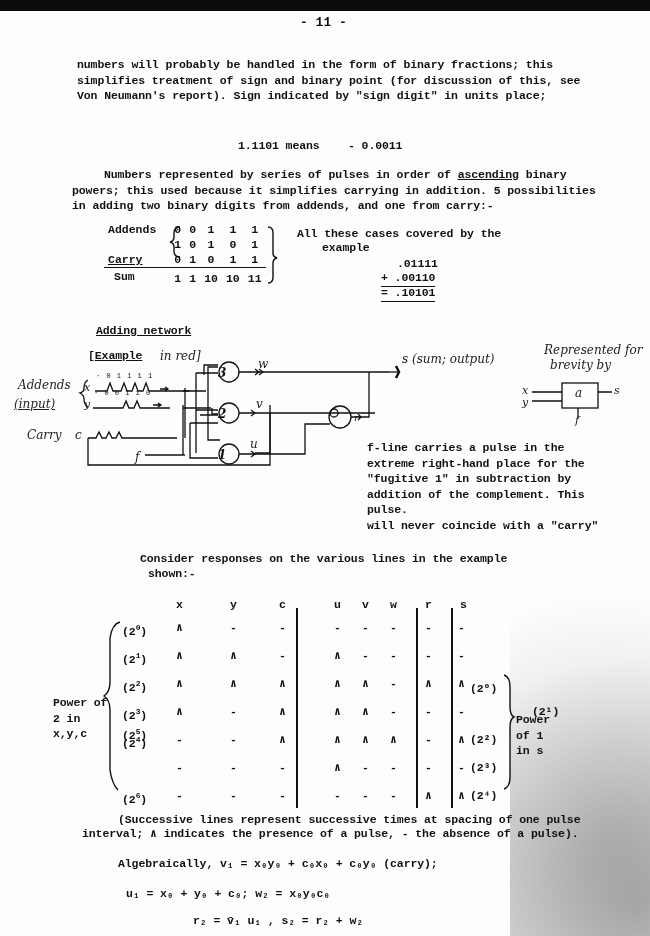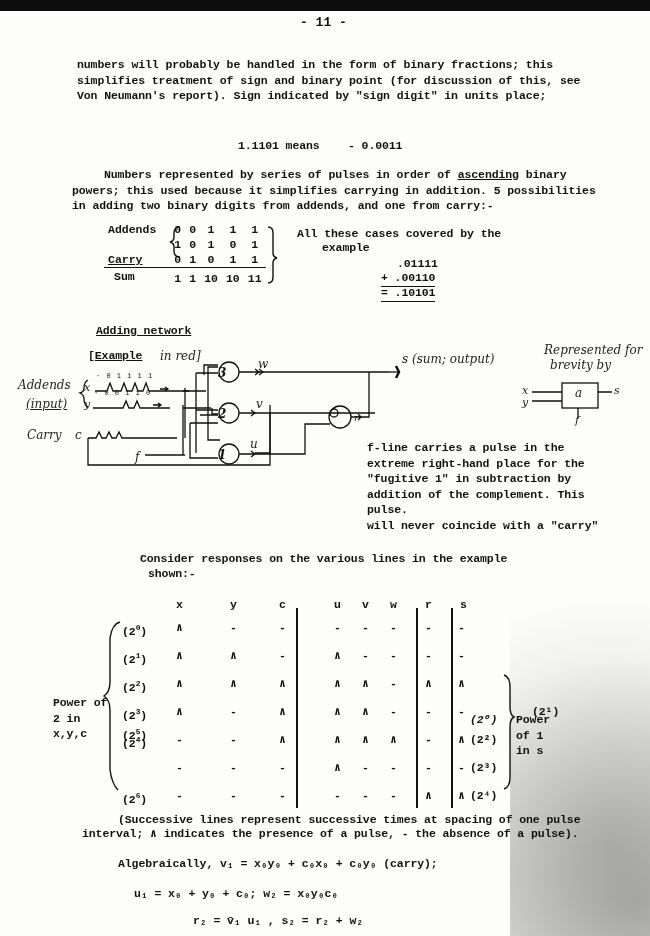--- a/index.html
+++ b/index.html
@@ -95,21 +95,21 @@
 <div class="abs tt" style="left:322px; top:240px;">example</div>
 <div class="abs tt" style="left:397px; top:256px;">.01111</div>
 <div class="abs tt" style="left:381px; top:270px; border-bottom:1.4px solid #111;">+ .00110</div>
 <div class="abs tt" style="left:381px; top:285px; border-bottom:1.4px solid #111;">= .10101</div>
 
 <div class="abs tt u" style="left:96px; top:323px;">Adding network</div>
 <div class="abs tt" style="left:88px; top:348px;">[<span class="u">Example</span></div>
 <div class="abs hand" style="left:160px; top:349px;">in red]</div>
 
 <div class="abs hand" style="left:18px; top:378px;">Addends</div>
-<div class="abs hand" style="left:26px; top:397px;text-decoration:underline;">(input)</div>
+<div class="abs hand" style="left:14px; top:397px;text-decoration:underline;">(input)</div>
 <div class="abs hand" style="left:84px; top:381px; font-size:11px;">x</div>
 <div class="abs hand" style="left:84px; top:398px; font-size:11px;">y</div>
 <div class="abs hand" style="left:27px; top:428px;">Carry</div>
 <div class="abs hand" style="left:75px; top:428px;">c</div>
 <div class="abs hand" style="left:135px; top:450px;">f</div>
 <div class="abs" style="left:96px; top:372px; font-size:7px; font-weight:normal; letter-spacing:1px;">· 0  1  1  1  1</div>
 <div class="abs" style="left:94px; top:389px; font-size:7px; font-weight:normal; letter-spacing:1px;">· 0  0  1  1  0</div>
 
 <div class="abs hand" style="left:258px; top:357px;">w</div>
 <div class="abs hand" style="left:256px; top:397px;">v</div>
@@ -242,21 +242,21 @@
     <div class="abs tt" style="left: 470px; top: 648px;"></div>
     <div class="abs tt" style="left: 122px; top: 676px;">(<span>2</span><sup>2</sup>)</div>
     <div class="abs tt" style="left: 176px; top: 676px;">∧</div>
     <div class="abs tt" style="left: 230px; top: 676px;">∧</div>
     <div class="abs tt" style="left: 279px; top: 676px;">∧</div>
     <div class="abs tt" style="left: 334px; top: 676px;">∧</div>
     <div class="abs tt" style="left: 362px; top: 676px;">∧</div>
     <div class="abs tt" style="left: 390px; top: 676px;">-</div>
     <div class="abs tt" style="left: 425px; top: 676px;">∧</div>
     <div class="abs tt" style="left: 458px; top: 676px;">∧</div>
-    <div class="abs tt" style="left: 470px; top: 712px; font-style: italic;">(2⁰)</div>
+    <div class="abs tt" style="left: 470px; top: 681px;">(2⁰)</div>
     <div class="abs tt" style="left: 122px; top: 704px;">(<span>2</span><sup>3</sup>)</div>
     <div class="abs tt" style="left: 176px; top: 704px;">∧</div>
     <div class="abs tt" style="left: 230px; top: 704px;">-</div>
     <div class="abs tt" style="left: 279px; top: 704px;">∧</div>
     <div class="abs tt" style="left: 334px; top: 704px;">∧</div>
     <div class="abs tt" style="left: 362px; top: 704px;">∧</div>
     <div class="abs tt" style="left: 390px; top: 704px;">-</div>
     <div class="abs tt" style="left: 425px; top: 704px;">-</div>
     <div class="abs tt" style="left: 458px; top: 704px;">-</div>
     <div class="abs tt" style="left: 496px; top: 704px; margin-left: 36px;">(2¹)</div>
@@ -289,14 +289,14 @@
     <div class="abs tt" style="left: 390px; top: 788px;">-</div>
     <div class="abs tt" style="left: 425px; top: 788px;">∧</div>
     <div class="abs tt" style="left: 458px; top: 788px;">∧</div>
     <div class="abs tt" style="left: 470px; top: 788px;">(2⁴)</div>
   </div>
 
 <div class="abs tt" style="left:118px; top:812px;">(Successive lines represent successive times at spacing of one pulse</div>
 <div class="abs tt" style="left:82px; top:826px;">interval;  ∧ indicates the presence of a pulse,  - the absence of a pulse).</div>
 
 <div class="abs tt" style="left:118px; top:856px;">Algebraically, v₁  = x₀y₀ + c₀x₀ + c₀y₀ (carry);</div>
-<div class="abs tt" style="left:134px; top:886px;">u₁ = x₀ + y₀ + c₀;  w₂ = x₀y₀c₀</div>
+<div class="abs tt" style="left:126px; top:886px;">u₁ = x₀ + y₀ + c₀;  w₂ = x₀y₀c₀</div>
 <div class="abs tt" style="left:193px; top:913px;">r₂ = v̄₁ u₁  ,    s₂ = r₂  + w₂</div>
 
 </body></html>

